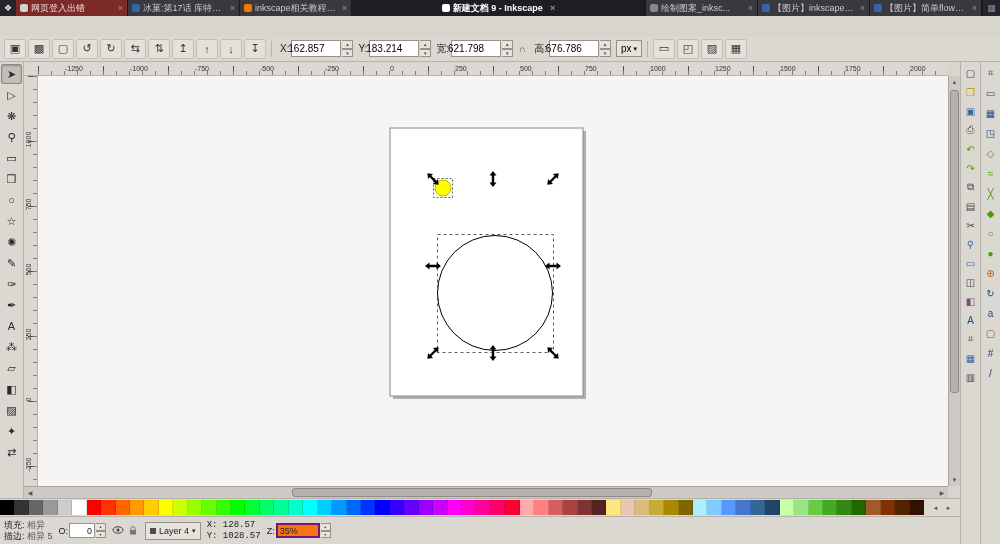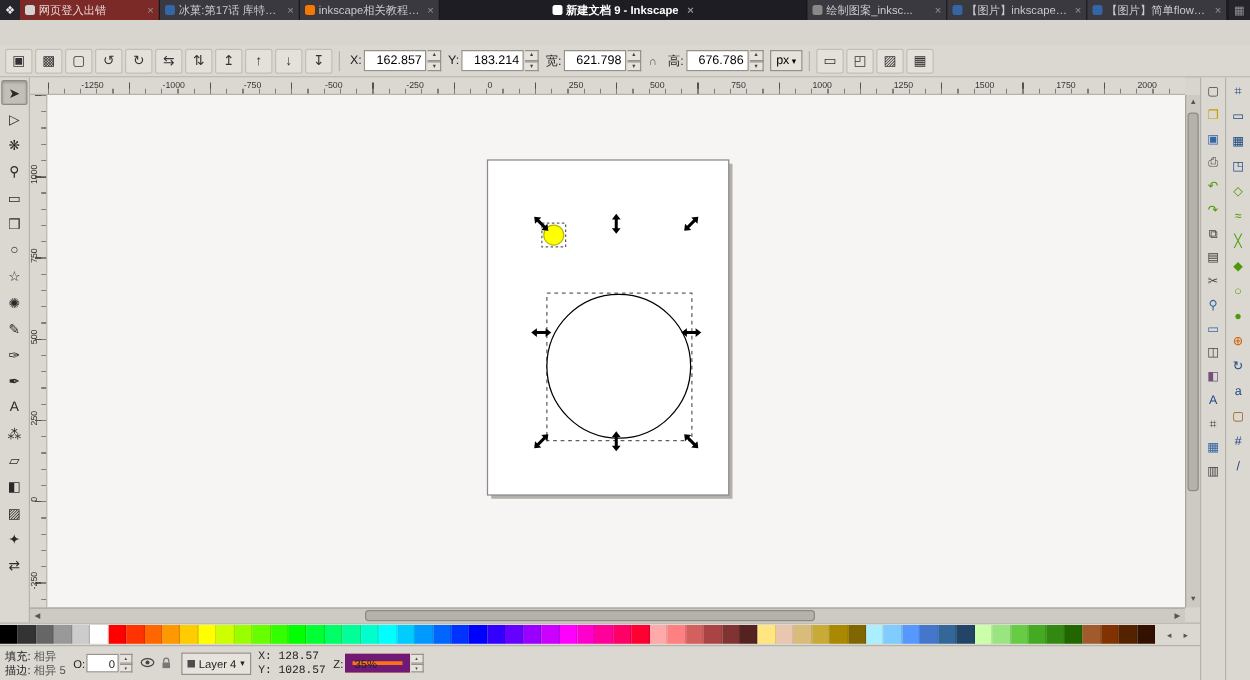--- a/index.html
+++ b/index.html
@@ -24,21 +24,21 @@
   
   .menubar{grid-area:2/1/3/6;background:#dbd8d2;border-bottom:1px solid #b7b3ac;display:flex;align-items:center;font-size:11px;color:#191919;padding-left:3px}
   .menu-item{padding:2px 7px;cursor:default}
 
   
   .toolbar{grid-area:3/1/4/6;background:#dbd8d2;border-bottom:1px solid #b7b3ac;display:flex;align-items:center;gap:2px;padding:0 4px;font-size:10px}
   .tbtn{width:22px;height:20px;border:1px solid #c3bfb8;border-radius:2px;background:#e4e1db;display:flex;align-items:center;justify-content:center;font-size:11px;color:#333;flex:none}
   .tsep{width:1px;height:16px;background:#b7b3ac;margin:0 3px;flex:none}
   .field{display:flex;align-items:center;gap:1px;margin-left:3px;flex:none}
   .field label{color:#222;margin-right:1px}
-  .fval{width:50px;height:17px;background:#fff;border:1px solid #97918a;display:flex;align-items:center;justify-content:flex-end;padding:0 3px;font-size:10px}
+  .fval{width:50px;height:17px;background:#fff;border:1px solid #97918a;display:flex;align-items:center;justify-content:flex-end;padding:0 16px;font-size:10px}
   .spin{display:flex;flex-direction:column;width:11px;height:17px;flex:none}
   .spin span{flex:1;border:1px solid #97918a;border-left:none;background:#e6e3dd;font-size:5px;line-height:6px;text-align:center;color:#444}
   .unitbox{display:flex;align-items:center;gap:2px;border:1px solid #97918a;background:#e6e3dd;height:17px;padding:0 4px;margin-left:3px;flex:none}
   .lockbtn{width:14px;height:17px;display:flex;align-items:center;justify-content:center;color:#555;font-size:9px;flex:none}
 
   
   .toolbox{grid-area:4/1/7/2;background:#dbd8d2;border-right:1px solid #b7b3ac;display:flex;flex-direction:column;align-items:center;padding-top:2px;gap:1px;overflow:hidden}
   .tool{width:21px;height:20px;display:flex;align-items:center;justify-content:center;font-size:11px;color:#2a2a2a;border:1px solid transparent;border-radius:2px}
   .tool.active{background:#c3bfb8;border-color:#8e8a83;box-shadow:inset 0 1px 2px rgba(0,0,0,.25)}
 
@@ -86,21 +86,21 @@
   .oblock{display:flex;align-items:center;gap:1px}
   .oval{width:26px;height:15px;background:#fff;border:1px solid #97918a;display:flex;align-items:center;justify-content:flex-end;padding:0 2px}
   .minispin{display:flex;flex-direction:column;width:10px;height:15px}
   .minispin span{flex:1;border:1px solid #97918a;border-left:none;background:#e6e3dd;font-size:4px;line-height:5px;text-align:center;color:#444}
   .licons{display:flex;align-items:center;gap:3px}
   .layerbox{display:flex;align-items:center;gap:3px;border:1px solid #97918a;background:#e6e3dd;height:18px;padding:0 4px;font-size:9px;white-space:nowrap}
   .layerchip{width:6px;height:6px;background:#4d4d4d;flex:none}
   .msg{flex:1 1 auto;font-size:10px;white-space:nowrap;overflow:hidden;text-overflow:ellipsis}
   .xy{text-align:left;line-height:11px;font-family:Liberation Mono, monospace;white-space:nowrap}
   .zblock{display:flex;align-items:center;gap:1px;white-space:nowrap}
-  .zval{width:30px;height:15px;background:#f97316;border:6px solid #701a75;display:flex;align-items:center;justify-content:flex-end;padding:0 20px}
+  .zval{width:30px;height:15px;background:#f97316;border:2px solid #701a75;display:flex;align-items:center;justify-content:flex-end;padding:0 20px}
 </style>
 </head>
 <body>
 
 <div id="app">
 
   <div class="topbar">
     <div class="launcher">❖</div>
     <div class="wtabs">
         <div class="wtab alert">

